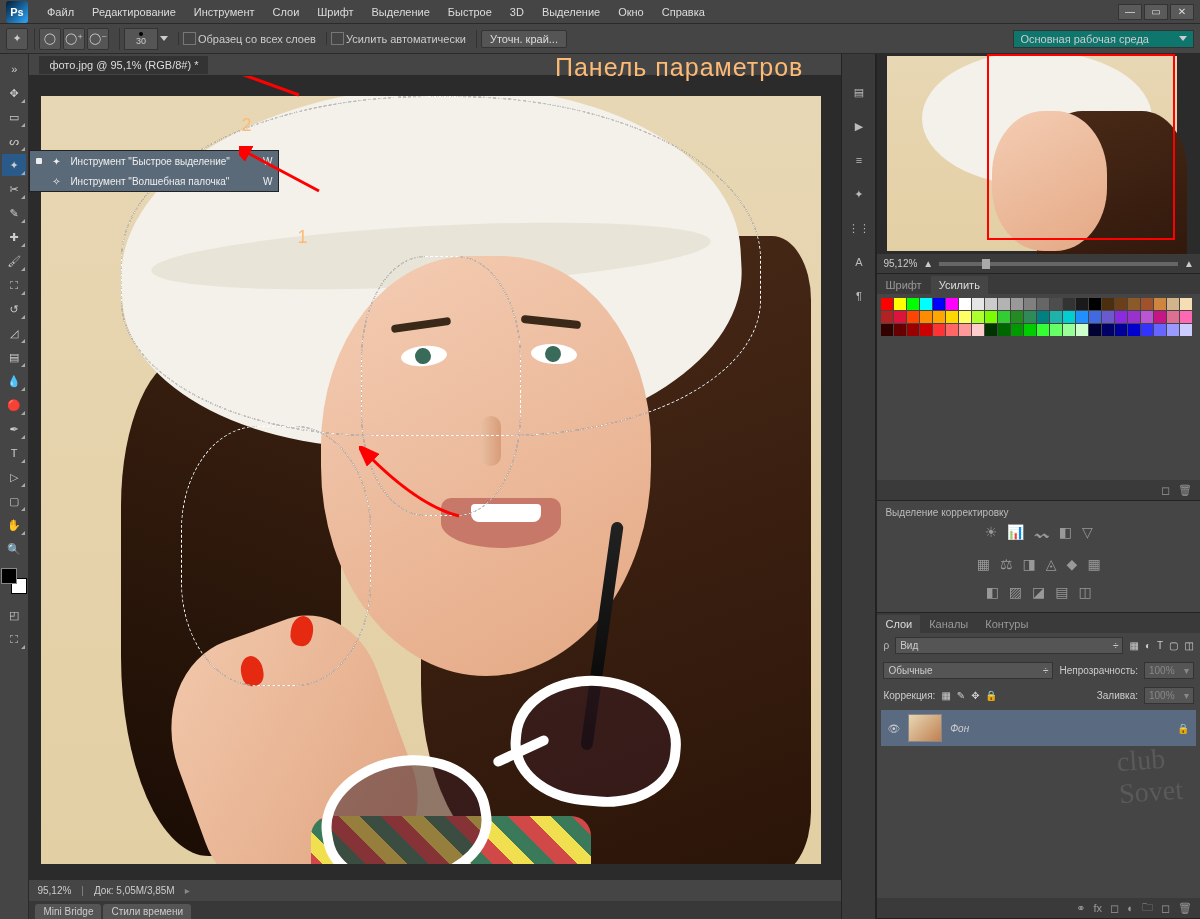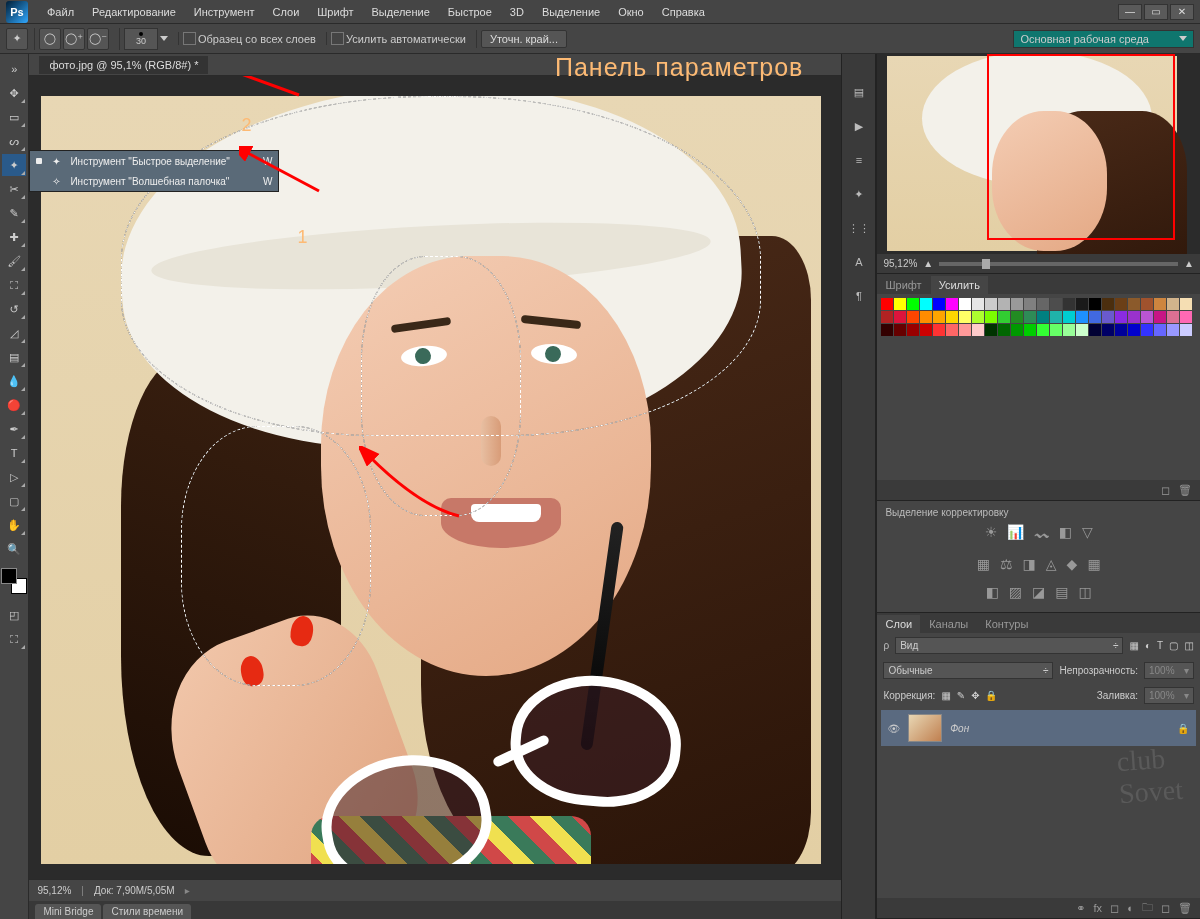--- a/index.html
+++ b/index.html
@@ -271,21 +271,21 @@
               <path d="M0,0 L0,6 L8,3 z" fill="#f00"></path>
             </marker>
           </defs>
         <path d="M100,70 Q60,60 10,10" stroke="#f00" stroke-width="3" fill="none" marker-end="url(#ah3)"></path>
       </svg>
     </div>
 
     <div class="status-bar">
       <span>95,12%</span>
       <span style="color:#888">|</span>
-      <span>Док: 7,90M/5,05M</span>
+      <span>Док: 5,05M/3,85M</span>
       <span style="color:#888">▸</span>
     </div>
     <div class="bottom-tabs">
       <div class="btab">Mini Bridge</div>
       <div class="btab">Стили времени</div>
     </div>
   </div>
 
   <div class="midrail">
     <div class="rail-icon">▤</div>

